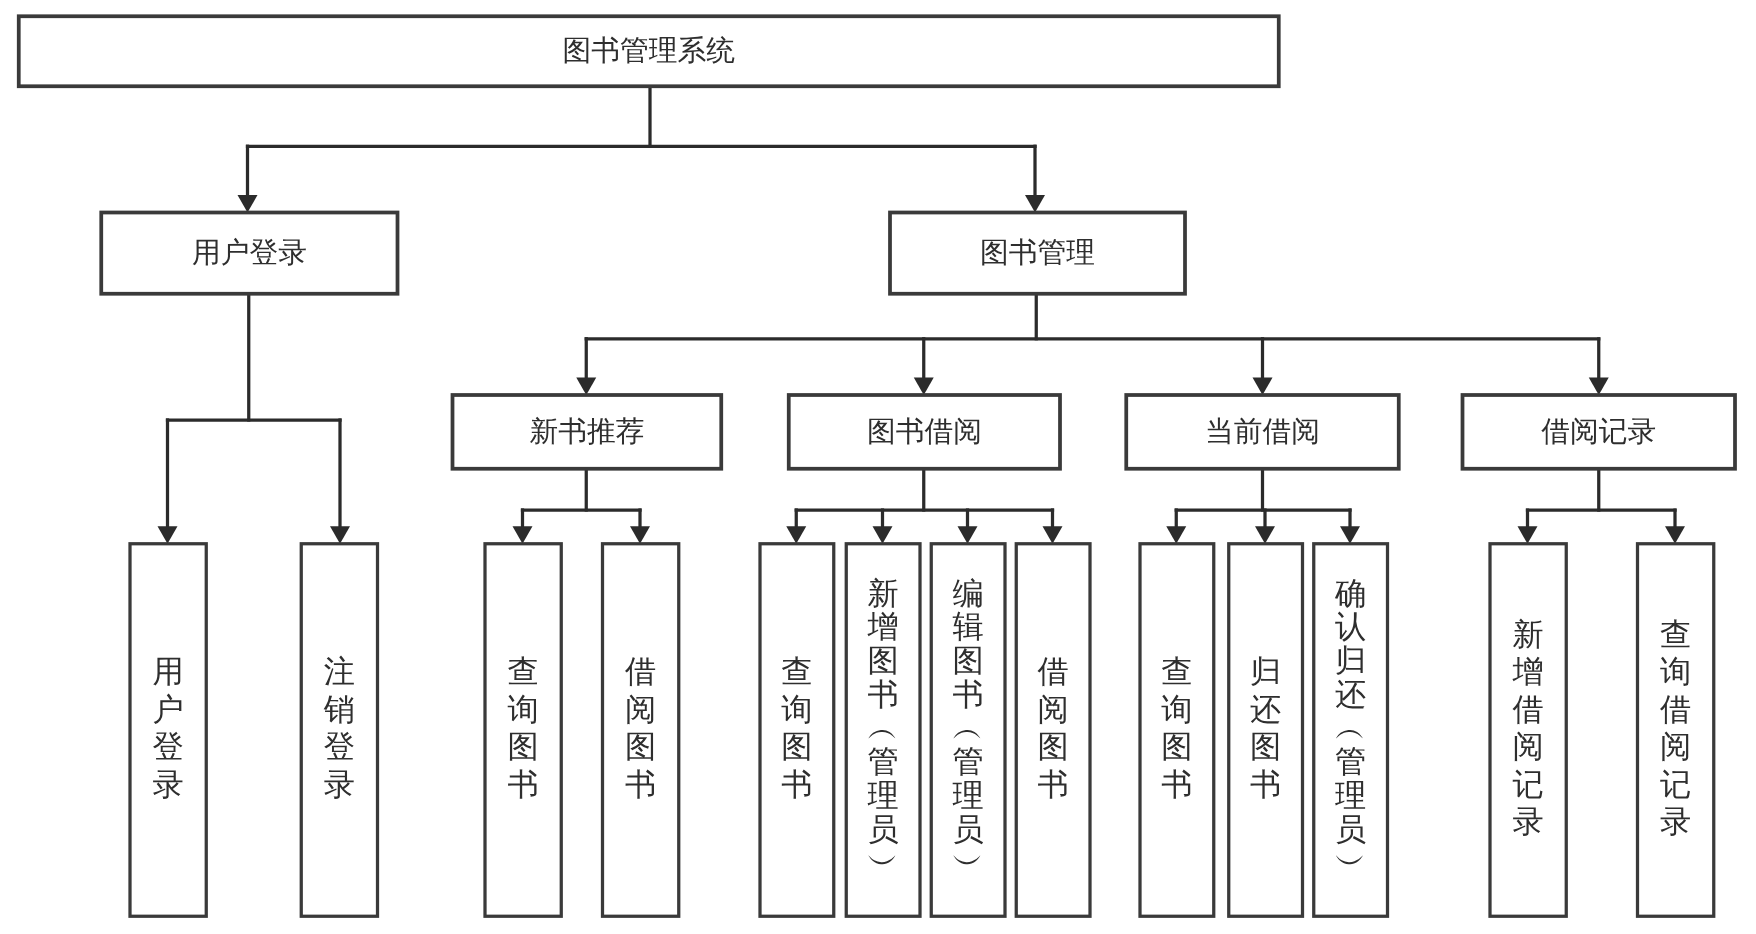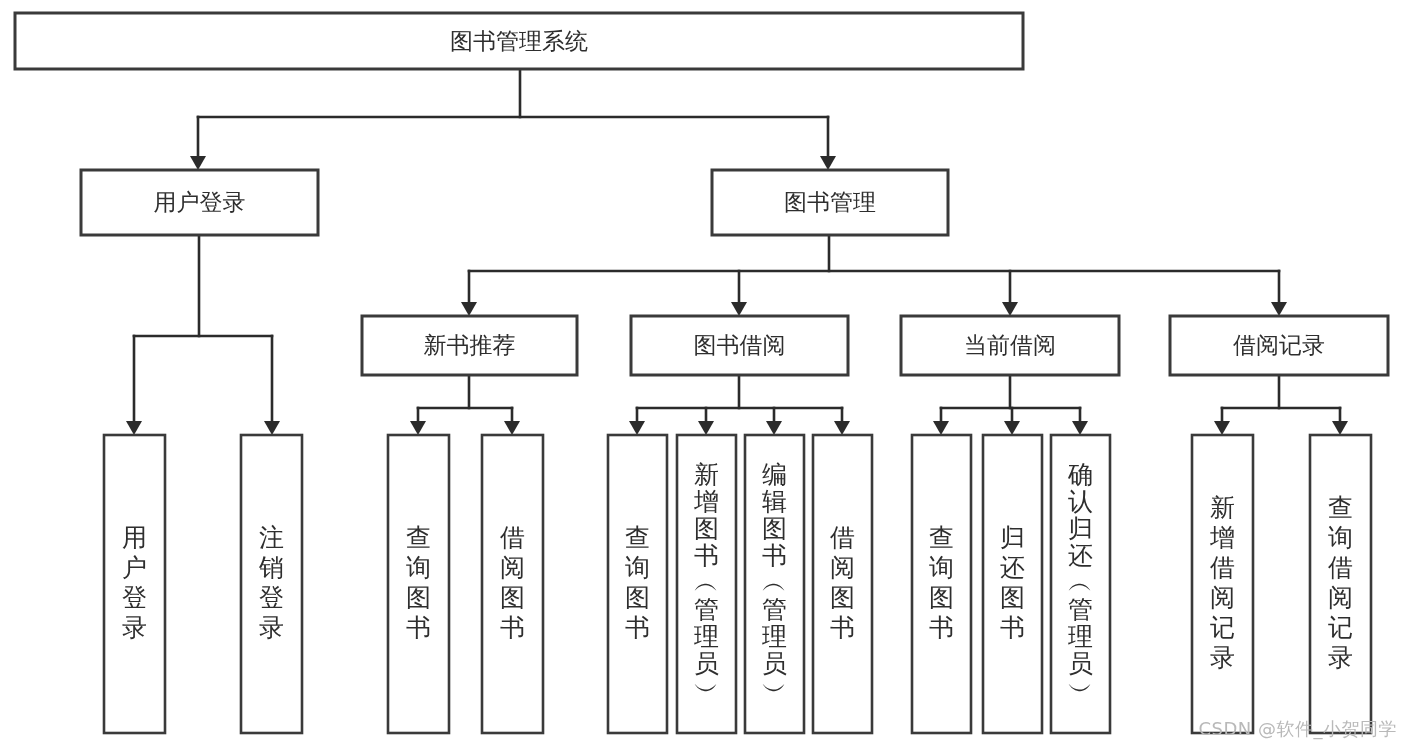--- a/index.html
+++ b/index.html
@@ -264,14 +264,13 @@
           <rect x="1310" y="435" width="61" height="298" class="node-box-thin"></rect>
           <text x="1340.5" y="509" class="leaf-label-char" font-size="25">查</text>
           <text x="1340.5" y="539" class="leaf-label-char" font-size="25">询</text>
           <text x="1340.5" y="569" class="leaf-label-char" font-size="25">借</text>
           <text x="1340.5" y="599" class="leaf-label-char" font-size="25">阅</text>
           <text x="1340.5" y="629" class="leaf-label-char" font-size="25">记</text>
           <text x="1340.5" y="659" class="leaf-label-char" font-size="25">录</text>
         </g>
       </g>
   </svg>
-  <div class="watermark-text">CSDN @软件_小贺同学</div>
 </div>
 
 </body></html>

